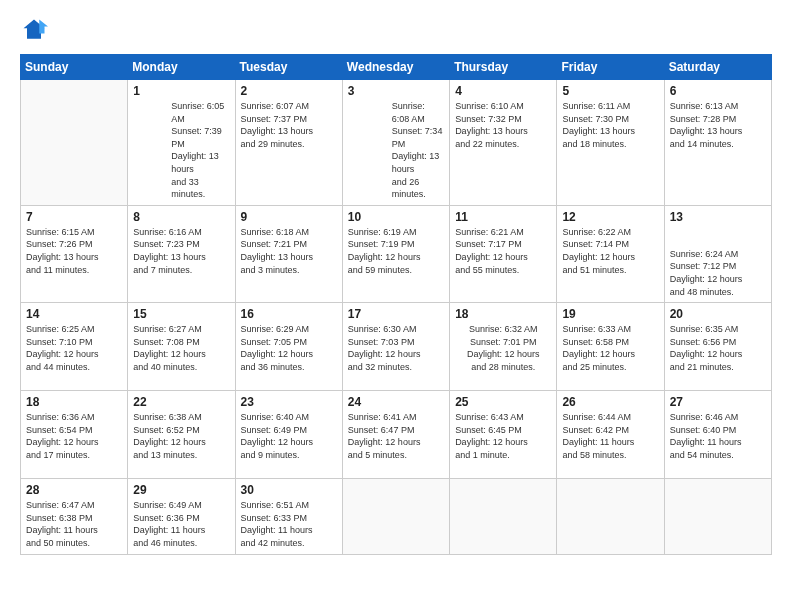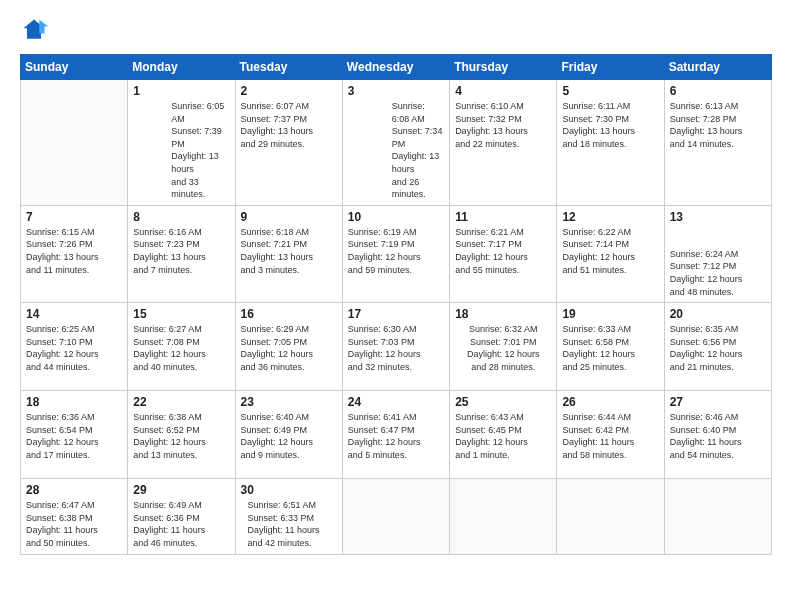--- a/index.html
+++ b/index.html
@@ -332,21 +332,21 @@
           </td>
           <td>
             <div class="day-num">29</div>
             <div class="day-info" style="white-space: pre-line;">Sunrise: 6:49 AM
 Sunset: 6:36 PM
 Daylight: 11 hours
 and 46 minutes.</div>
           </td>
           <td>
             <div class="day-num">30</div>
-            <div class="day-info" style="white-space: pre-line; margin-left: 7px;">Sunrise: 6:51 AM
+            <div class="day-info" style="white-space: pre-line;">Sunrise: 6:51 AM
 Sunset: 6:33 PM
 Daylight: 11 hours
 and 42 minutes.</div>
           </td>
           <td class="empty-cell"></td>
           <td class="empty-cell"></td>
           <td class="empty-cell"></td>
           <td class="empty-cell"></td>
         </tr>
       </tbody>

